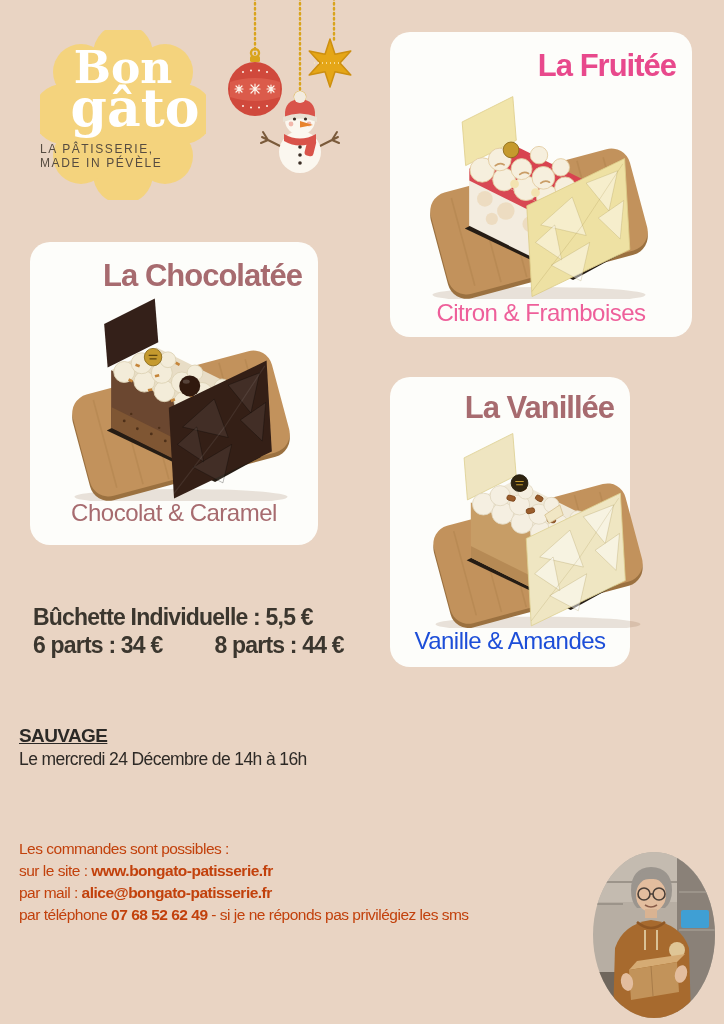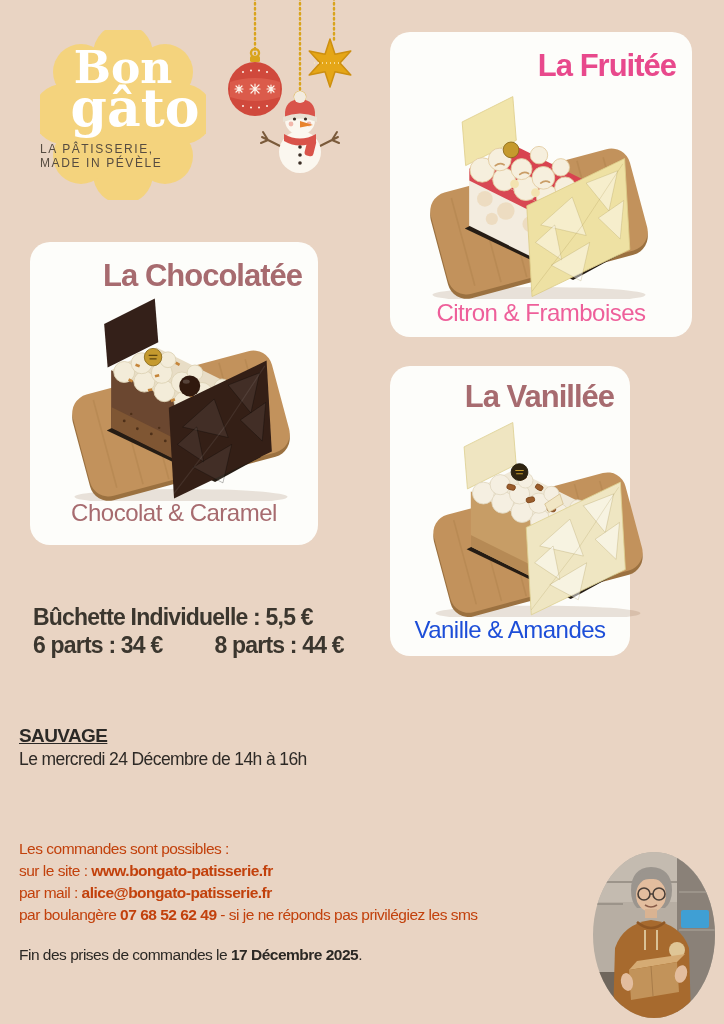--- a/index.html
+++ b/index.html
@@ -17,21 +17,21 @@
   .logo-tag{position:absolute;width:100%;text-align:left;color:#564c41;
             font-family:"Liberation Sans",sans-serif;font-weight:normal;font-size:12px;letter-spacing:1.6px;}
   .logo-tag1{top:112px;} .logo-tag2{top:126px;}
 
   .ornaments{left:222px;top:0;width:130px;height:180px;}
 
   
   .card{background:#fdfdfa;border-radius:20px;}
   .card-fruitee{left:390px;top:32px;width:302px;height:305px;}
   .card-chocolatee{left:30px;top:222px;width:288px;height:303px;margin-top:20px;}
-  .card-vanillee{left:390px;top:366px;width:240px;height:290px;}
+  .card-vanillee{left:390px;top:377px;width:240px;height:290px;}
   .card-title{position:absolute;right:16px;font-weight:bold;font-size:31px;letter-spacing:-1px;white-space:nowrap;}
   .t-fruitee{top:16px;color:#e8498c;}
   .t-chocolatee{top:16px;color:#a76b6f;}
   .t-vanillee{top:13px;color:#a76b6f;}
   .card-caption{position:absolute;left:0;width:100%;text-align:center;font-size:24px;letter-spacing:-0.5px;}
   .c-fruitee{bottom:10px;color:#ee5f9a;}
   .c-chocolatee{bottom:18px;color:#a76b6f;}
   .c-vanillee{bottom:12px;color:#1d4ed8;}
   .cake{position:absolute;}
   .cake-fruitee{left:18px;top:62px;width:262px;}
@@ -398,24 +398,23 @@
   </div>
 
   <div class="abs retrait"><br><span>SAUVAGE</span></div>
 
   <div class="abs dateline">Le mercredi 24 Décembre de 14h à 16h</div>
 
   <div class="abs contact">
     <div>Les commandes sont possibles :</div>
     <div><span>sur le site : </span><b>www.bongato-patisserie.fr</b></div>
     <div><span>par mail : </span><b>alice@bongato-patisserie.fr</b></div>
-    <div><span>par boulangère </span><b>07 68 52 62 49</b><span> - si je ne réponds pas privilégiez les sms</span></div>
-  </div>
-
-  <div class="abs closing"><span>Fin des prises de commandes le </span><b>17 Décembre 2025</b><span>.</span></div>
+    <div><span>par téléphone </span><b>07 68 52 62 49</b><span> - si je ne réponds pas privilégiez les sms</span></div>
+  </div>
+
 
   <svg class="abs photo" viewBox="0 0 122 166">
     <defs>
         <clipPath id="ovalclip">
           <ellipse cx="61" cy="83" rx="61" ry="83"></ellipse>
         </clipPath>
       </defs>
     <g clip-path="url(#ovalclip)">
       <rect x="0" y="0" width="122" height="166" fill="#b7aea3"></rect>
       <rect x="0" y="0" width="122" height="50" fill="#c4bbb0"></rect>

